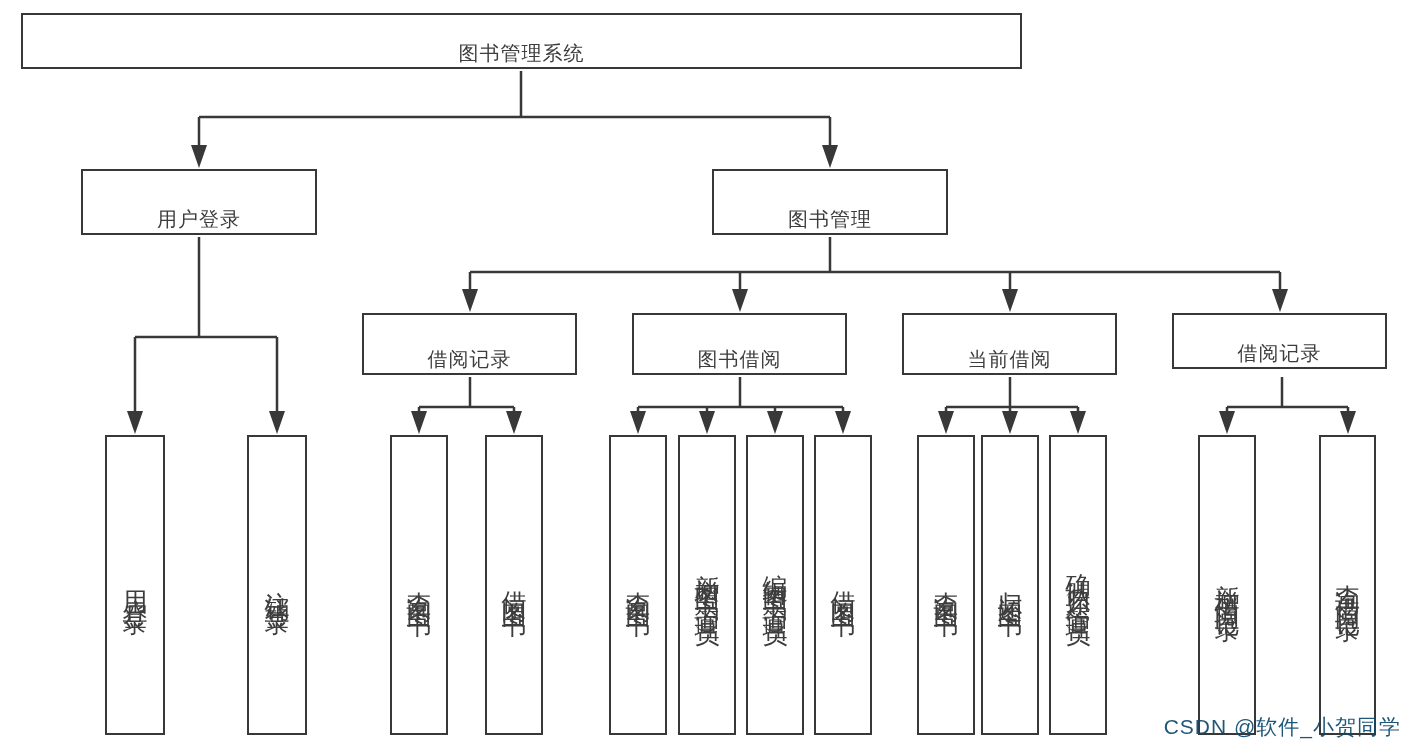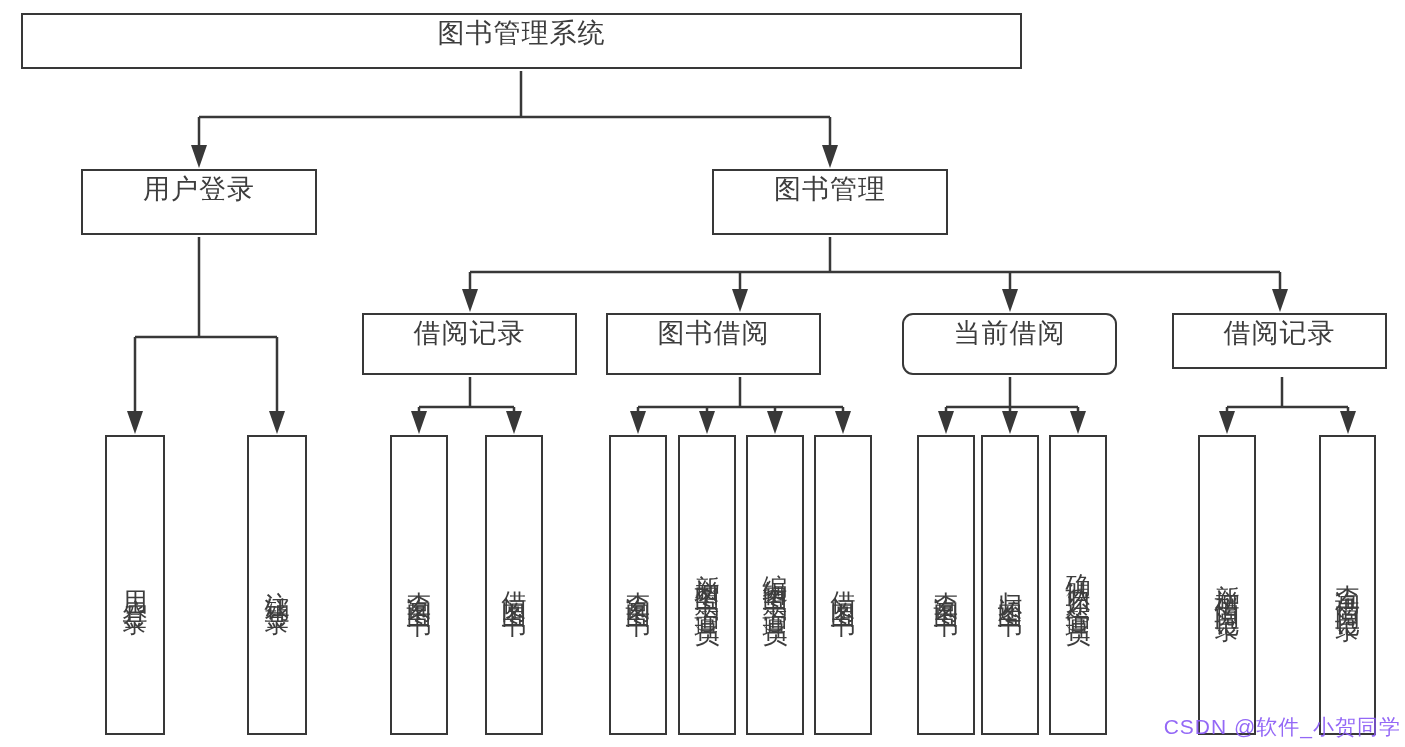--- a/index.html
+++ b/index.html
@@ -11,24 +11,24 @@
     font-family: "Liberation Sans", sans-serif;
     overflow: hidden;
   }
   .canvas svg { position: absolute; left: 0; top: 0; }
   .node {
     position: absolute;
     box-sizing: border-box;
     border: 2px solid #383838;
     background: #ffffff;
     display: flex;
-    align-items: flex-start;
+    align-items: flex-end;
     justify-content: center;
     color: #3d3d3d;
-    font-size: 27px;
+    font-size: 20px;
     letter-spacing: 1px;
     white-space: nowrap;
   }
   .leaf {
     position: absolute;
     box-sizing: border-box;
     top: 435px;
     height: 300px;
     border: 2px solid #383838;
     background: #ffffff;
@@ -43,21 +43,21 @@
     letter-spacing: 7px;
     line-height: 1;
     color: #3d3d3d;
     max-height: 292px;
   }
   .watermark {
     position: absolute;
     top: 713px;
     right: 4px;
     font-size: 21px;
-    color: #8b5cf6;
+    color: #0c4a6e;
     opacity: 0.92;
     letter-spacing: 1px;
     white-space: nowrap;
     z-index: 5;
   }
 </style>
 </head>
 <body>
 
 <div class="canvas">
@@ -116,24 +116,24 @@
   <div class="node" style="left:81px; top:169px; width:236px; height:66px;">
     <span>用户登录</span>
   </div>
   <div class="node" style="left:712px; top:169px; width:236px; height:66px;">
     <span>图书管理</span>
   </div>
 
   <div class="node" style="left:362px; top:313px; width:215px; height:62px;">
     <span>借阅记录</span>
   </div>
-  <div class="node" style="left:606px; top:313px; width:215px; height:62px;">
+  <div class="node" style="left:632px; top:313px; width:215px; height:62px;">
     <span>图书借阅</span>
   </div>
-  <div class="node" style="left:902px; top:313px; width:215px; height:62px;border-radius:11px;">
+  <div class="node" style="left:902px; top:313px; width:215px; height:62px;">
     <span>当前借阅</span>
   </div>
   <div class="node" style="left:1172px; top:313px; width:215px; height:56px;">
     <span>借阅记录</span>
   </div>
 
   <div class="leaf" style="left:105px; width:60px;">
     <span>用户登录</span>
   </div>
   <div class="leaf" style="left:247px; width:60px;">

